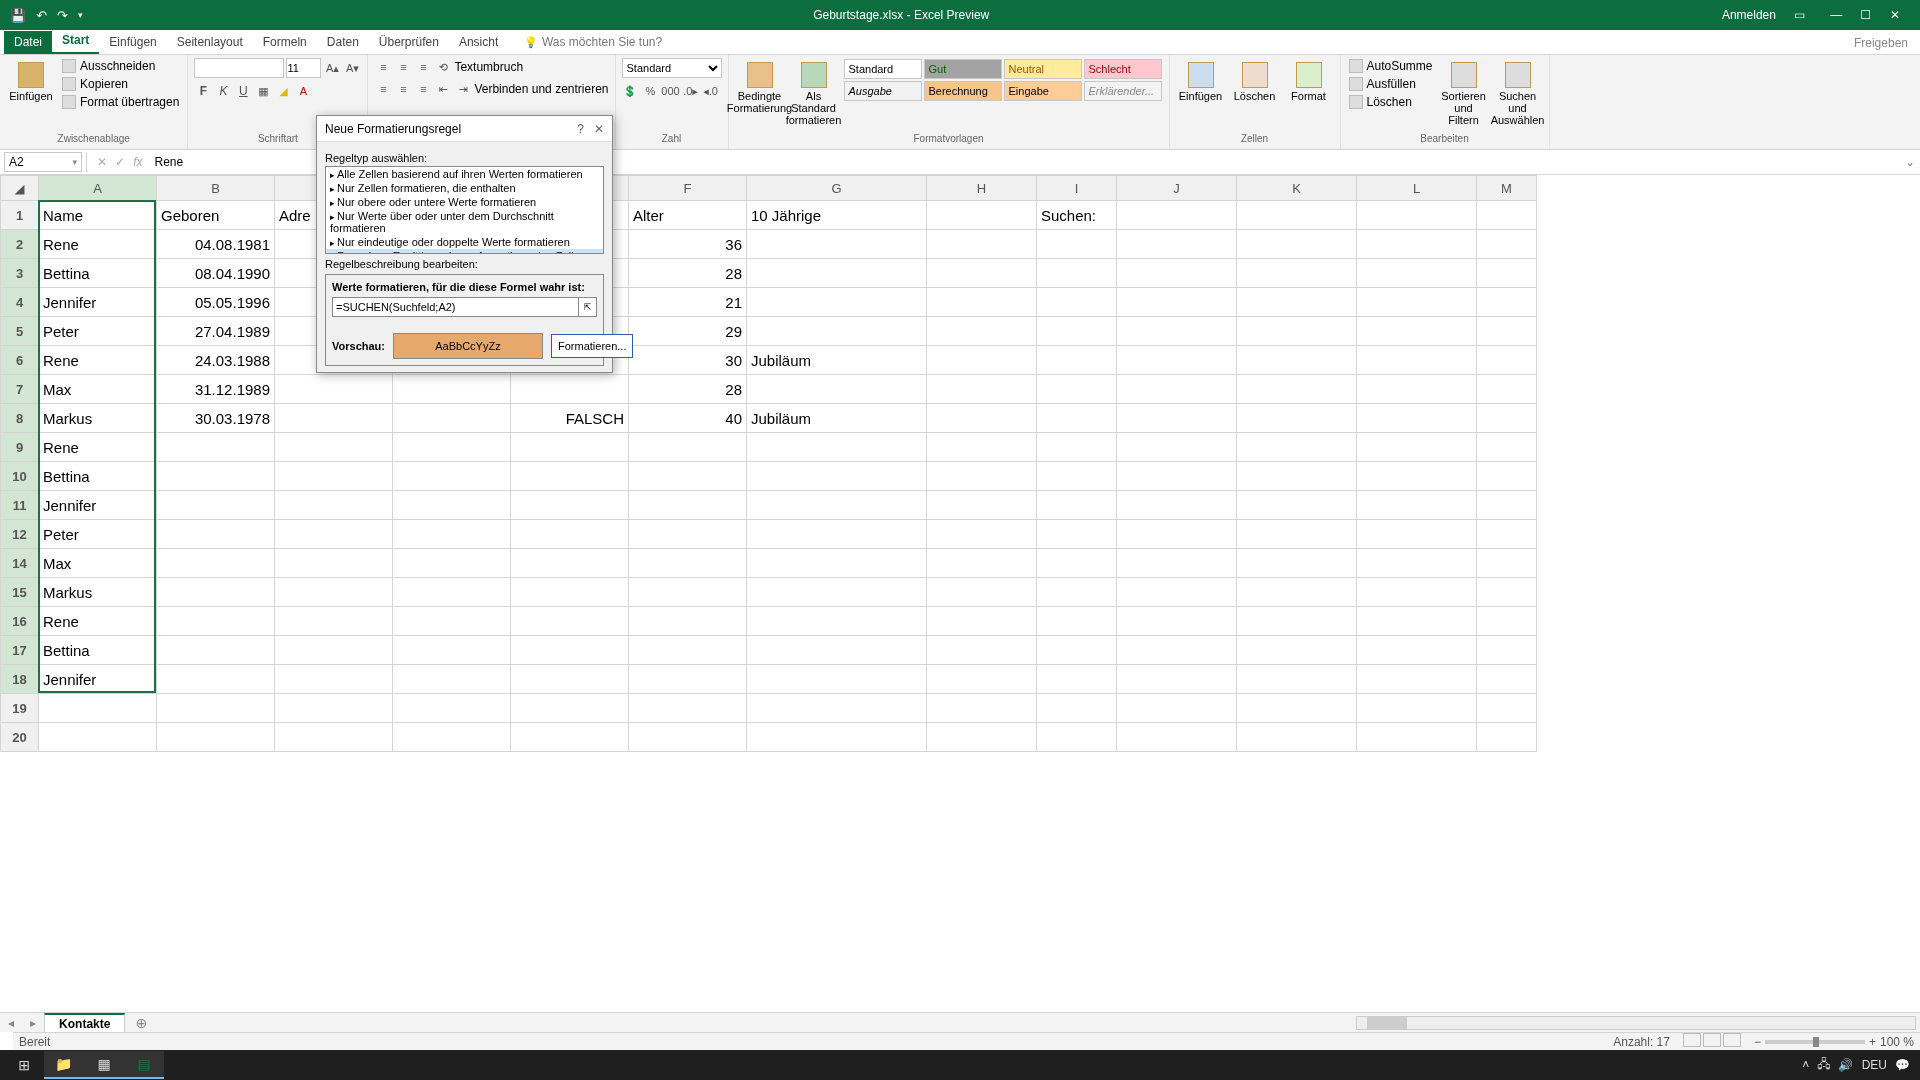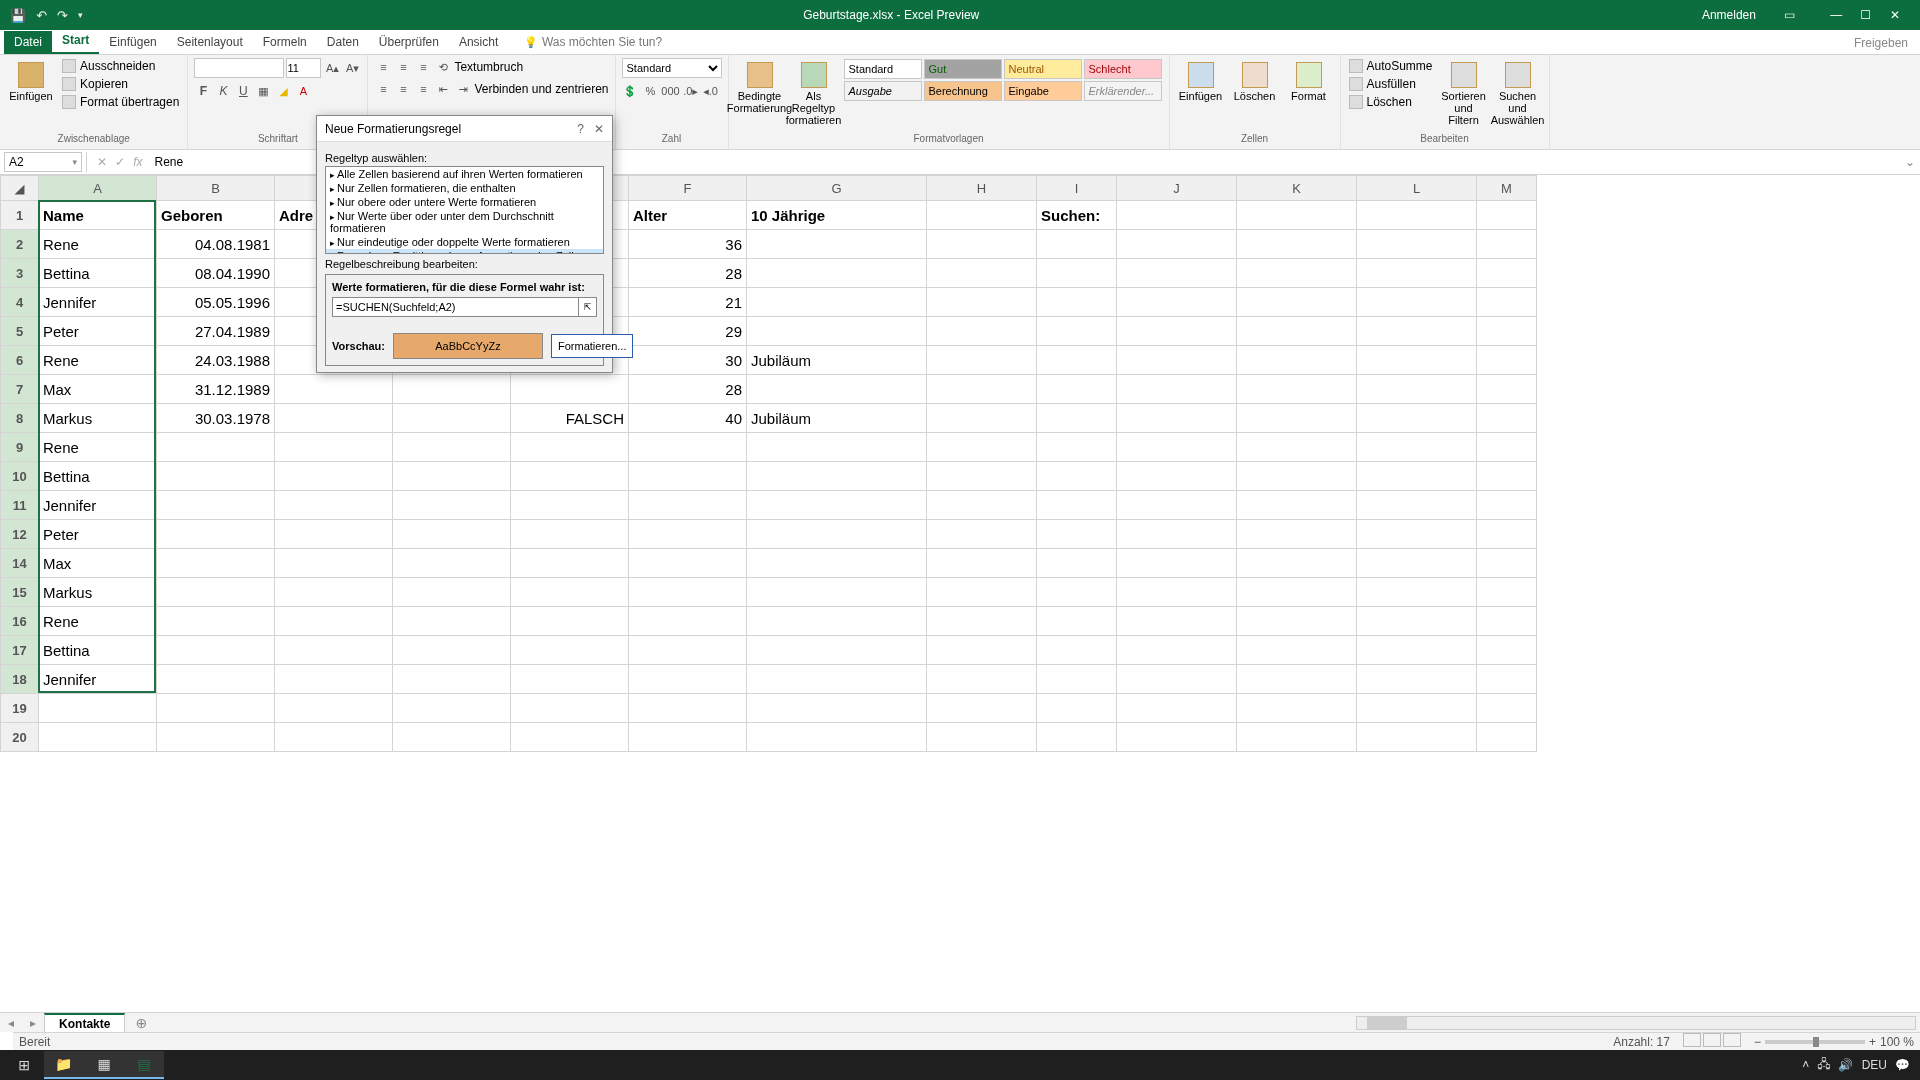--- a/index.html
+++ b/index.html
@@ -3,21 +3,21 @@
 <meta charset="utf-8">
 <style>
 *{box-sizing:border-box;margin:0;padding:0;font-family:"Segoe UI",Tahoma,sans-serif;font-size:12px;}
 body{background:#fff;overflow:hidden;height:1080px;width:1920px;position:relative;}
 
 
 .titlebar{height:30px;background:#0c6d3f;color:#fff;display:flex;align-items:center;}
 .titlebar .qat{display:flex;gap:10px;padding:0 10px;align-items:center;}
 .titlebar .qat span{font-size:13px;opacity:.9;}
 .titlebar .title{flex:1;text-align:center;font-size:12px;}
-.titlebar .right{display:flex;align-items:center;gap:28px;padding:0 12px;}
+.titlebar .right{display:flex;align-items:center;gap:18px;padding:0 12px;}
 .titlebar .right span{font-size:12px;}
 .winbtns span{display:inline-block;width:14px;text-align:center;margin:0 6px;}
 
 
 .ribbontabs{height:25px;background:#fff;border-bottom:1px solid #d4d4d4;display:flex;align-items:flex-end;padding-left:4px;}
 .ribbontabs .tab{padding:4px 10px 5px;font-size:12px;color:#444;cursor:pointer;}
 .ribbontabs .tab.file{background:#0c6d3f;color:#fff;}
 .ribbontabs .tab.active{color:#0c6d3f;border-bottom:2px solid #0c6d3f;font-weight:600;}
 .ribbontabs .tell{color:#777;margin-left:6px;display:flex;align-items:center;gap:4px;}
 .ribbontabs .tell::before{content:"💡";font-size:11px;}
@@ -61,21 +61,21 @@
 
 .gridwrap{position:absolute;top:175px;left:0;right:0;bottom:38px;overflow:hidden;background:#fff;}
 table.grid{border-collapse:collapse;table-layout:fixed;}
 .grid th,.grid td{border:1px solid #d4d4d4;height:29px;padding:0 4px;background:#fff;}
 .grid thead th{background:#f0f0f0;font-weight:normal;text-align:center;color:#555;height:25px;font-size:13px;}
 .grid .rowh{background:#f0f0f0;text-align:center;color:#555;width:38px;font-size:13px;}
 .grid .corner{background:#f0f0f0;width:38px;}
 .grid td{font-size:15px;}
 .grid td.l{text-align:left;}
 .grid td.r{text-align:right;}
-.hdr{font-weight:700;font-size:17px;}
+.hdr{font-weight:400;font-size:17px;}
 .colA{width:118px;}.colB{width:118px;}.colC{width:118px;}.colD{width:118px;}
 .colE{width:118px;}.colF{width:118px;}.colG{width:180px;}.colH{width:110px;}
 .colI{width:80px;}.colJ{width:120px;}.colK{width:120px;}.colL{width:120px;}.colM{width:60px;}
 
 
 .selcol thead th.selh{background:#d3e5d3;}
 .grid .rowh.selr{background:#d3e5d3;}
 .selborder{position:absolute;border:2px solid #1e7145;pointer-events:none;}
 
 
@@ -247,21 +247,21 @@
   </div>
 
   <div class="group">
     <div class="group-body">
       <div class="bigbtn">
           <div class="ico" style="background:#e8c18a"></div>
           <div class="lbl">Bedingte Formatierung</div>
         </div>
       <div class="bigbtn">
           <div class="ico" style="background:#b8d8b8"></div>
-          <div class="lbl">Als Regeltyp formatieren</div>
+          <div class="lbl">Als Standard formatieren</div>
         </div>
       <div style="display:flex;flex-direction:column;">
         <div style="display:flex;">
           <div class="stylecell style-standard">Standard</div>
           <div class="stylecell style-gut">Gut</div>
           <div class="stylecell style-neutral">Neutral</div>
           <div class="stylecell style-schlecht">Schlecht</div>
         </div>
         <div style="display:flex;">
           <div class="stylecell style-ausgabe">Ausgabe</div>

